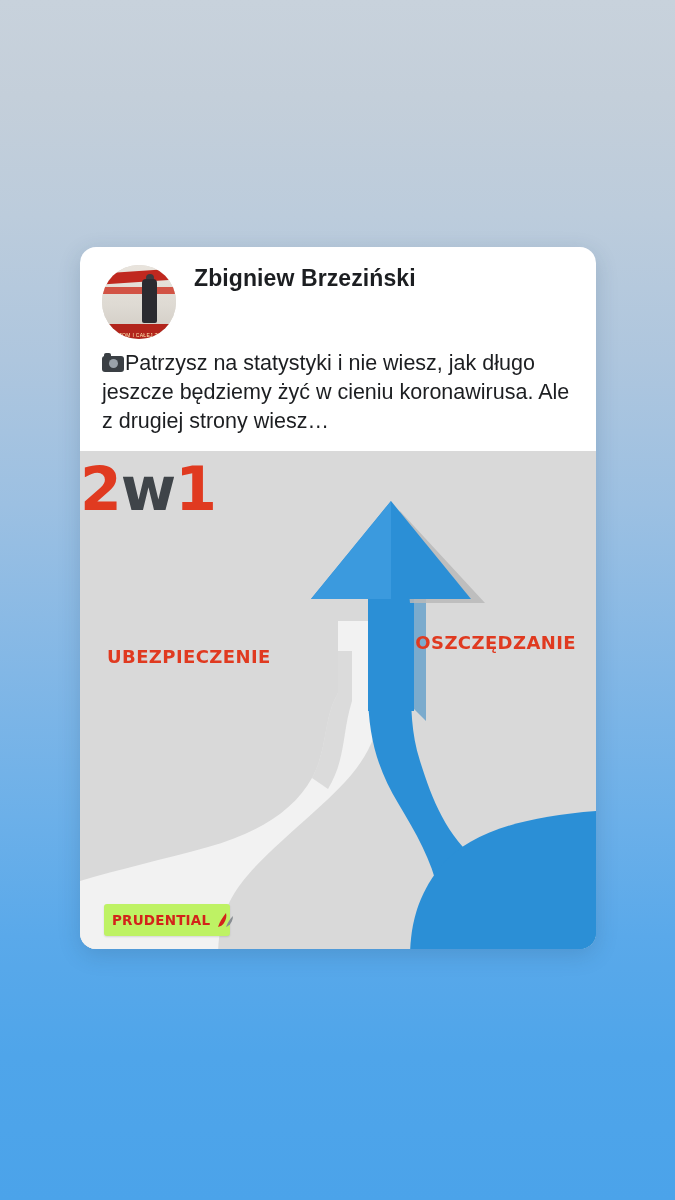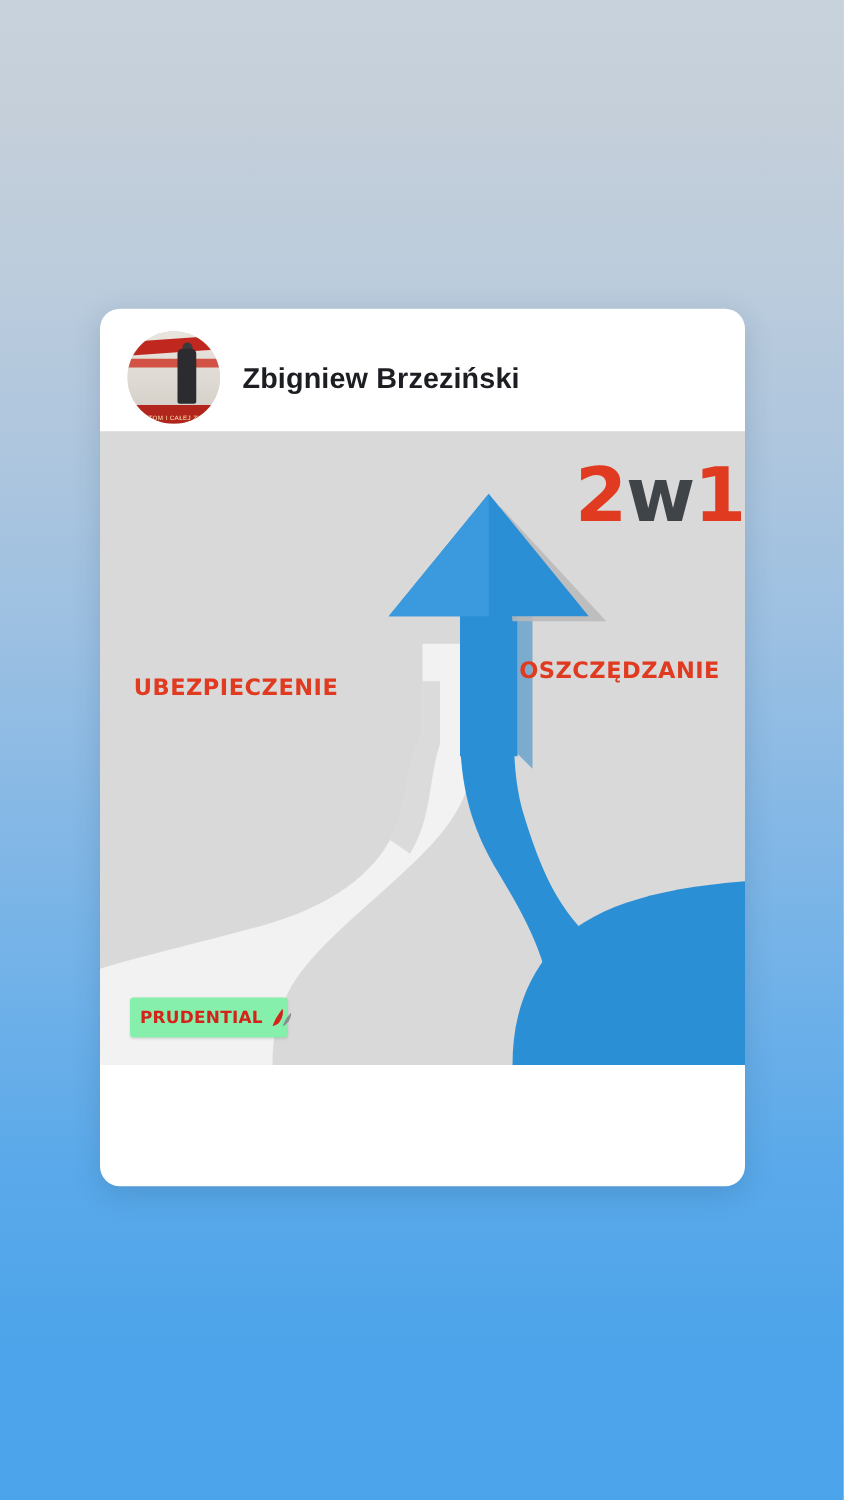--- a/index.html
+++ b/index.html
@@ -40,21 +40,20 @@
     width: 516px;
     height: 702px;
     background: #ffffff;
     border-radius: 16px;
     overflow: hidden;
     box-shadow: 0 6px 22px rgba(30,60,90,0.18);
   }
 
   .card-header {
     display: flex;
-    align-items: center;
     padding: 18px 22px 6px 22px;
   }
 
   .avatar {
     width: 74px;
     height: 74px;
     border-radius: 50%;
     overflow: hidden;
     flex: 0 0 auto;
     position: relative;
@@ -161,23 +160,23 @@
   .card-image {
     position: relative;
     width: 516px;
     height: 507px;
     background: #d9d9d9;
     overflow: hidden;
   }
 
   .headline {
     position: absolute;
-    top: 22px;
+    top: 8px;
     left: 0; right: 0;
-    text-align: right;
+    text-align: left;
     font-size: 60px;
     font-weight: bold;
     letter-spacing: -1px;
     line-height: 1;
     font-family: "DejaVu Sans", sans-serif;
   }
   .headline .num { color: #e03a20; }
   .headline .w   { color: #3f4449; }
 
   .label-left, .label-right {
@@ -198,21 +197,21 @@
     width: 100%;
     height: 100%;
   }
 
   .logo {
     position: absolute;
     left: 24px;
     bottom: 22px;
     width: 126px;
     height: 32px;
-    background: #86efac;
+    background: #bef264;
     border-radius: 3px;
     display: flex;
     align-items: center;
     padding-left: 8px;
     box-sizing: border-box;
     box-shadow: 0 1px 2px rgba(0,0,0,.12);
   }
   .logo-text {
     font-size: 13.5px;
     font-weight: bold;
@@ -242,20 +241,21 @@
           <div class="av-red-band2"></div>
           <div class="av-head"></div>
           <div class="av-person"></div>
           <div class="av-bottom"></div>
           <div class="av-bottom-text">KOBIETOM I CAŁEJ ZIELONEJ</div>
         </div>
       </div>
       <div class="author-name">Zbigniew Brzeziński</div>
     </div>
 
+    <div class="card-text"><span class="cam-emoji"></span><span>Patrzysz na statystyki i nie wiesz, jak długo jeszcze będziemy żyć w cieniu koronawirusa. Ale z drugiej strony wiesz…</span></div>
 
     <div class="card-image">
 
       <svg class="art" viewBox="0 0 516 507" preserveAspectRatio="none">
 
         <path d="M0 507 L0 430 C40 418 85 408 128 396 C176 383 214 360 232 327 C248 297 243 268 258 242 L258 170 L300 170 L300 250 C300 300 268 330 235 360 C200 392 165 420 150 450 C140 470 138 490 138 507 Z" fill="#f2f2f2"></path>
 
         <path d="M232 327 C248 297 243 268 258 242 L258 200 L272 200 L272 250 C262 282 266 308 248 338 Z" fill="#c9c9c9" opacity="0.55"></path>
 
         <path d="M516 507 L516 452 C470 448 430 436 400 412 C366 385 352 348 340 310 C331 282 331 255 331 230 L331 160 L288 160 L288 240 C288 290 300 322 318 352 C336 382 352 410 358 440 C362 462 362 486 360 507 Z" fill="#2b8fd6"></path>

